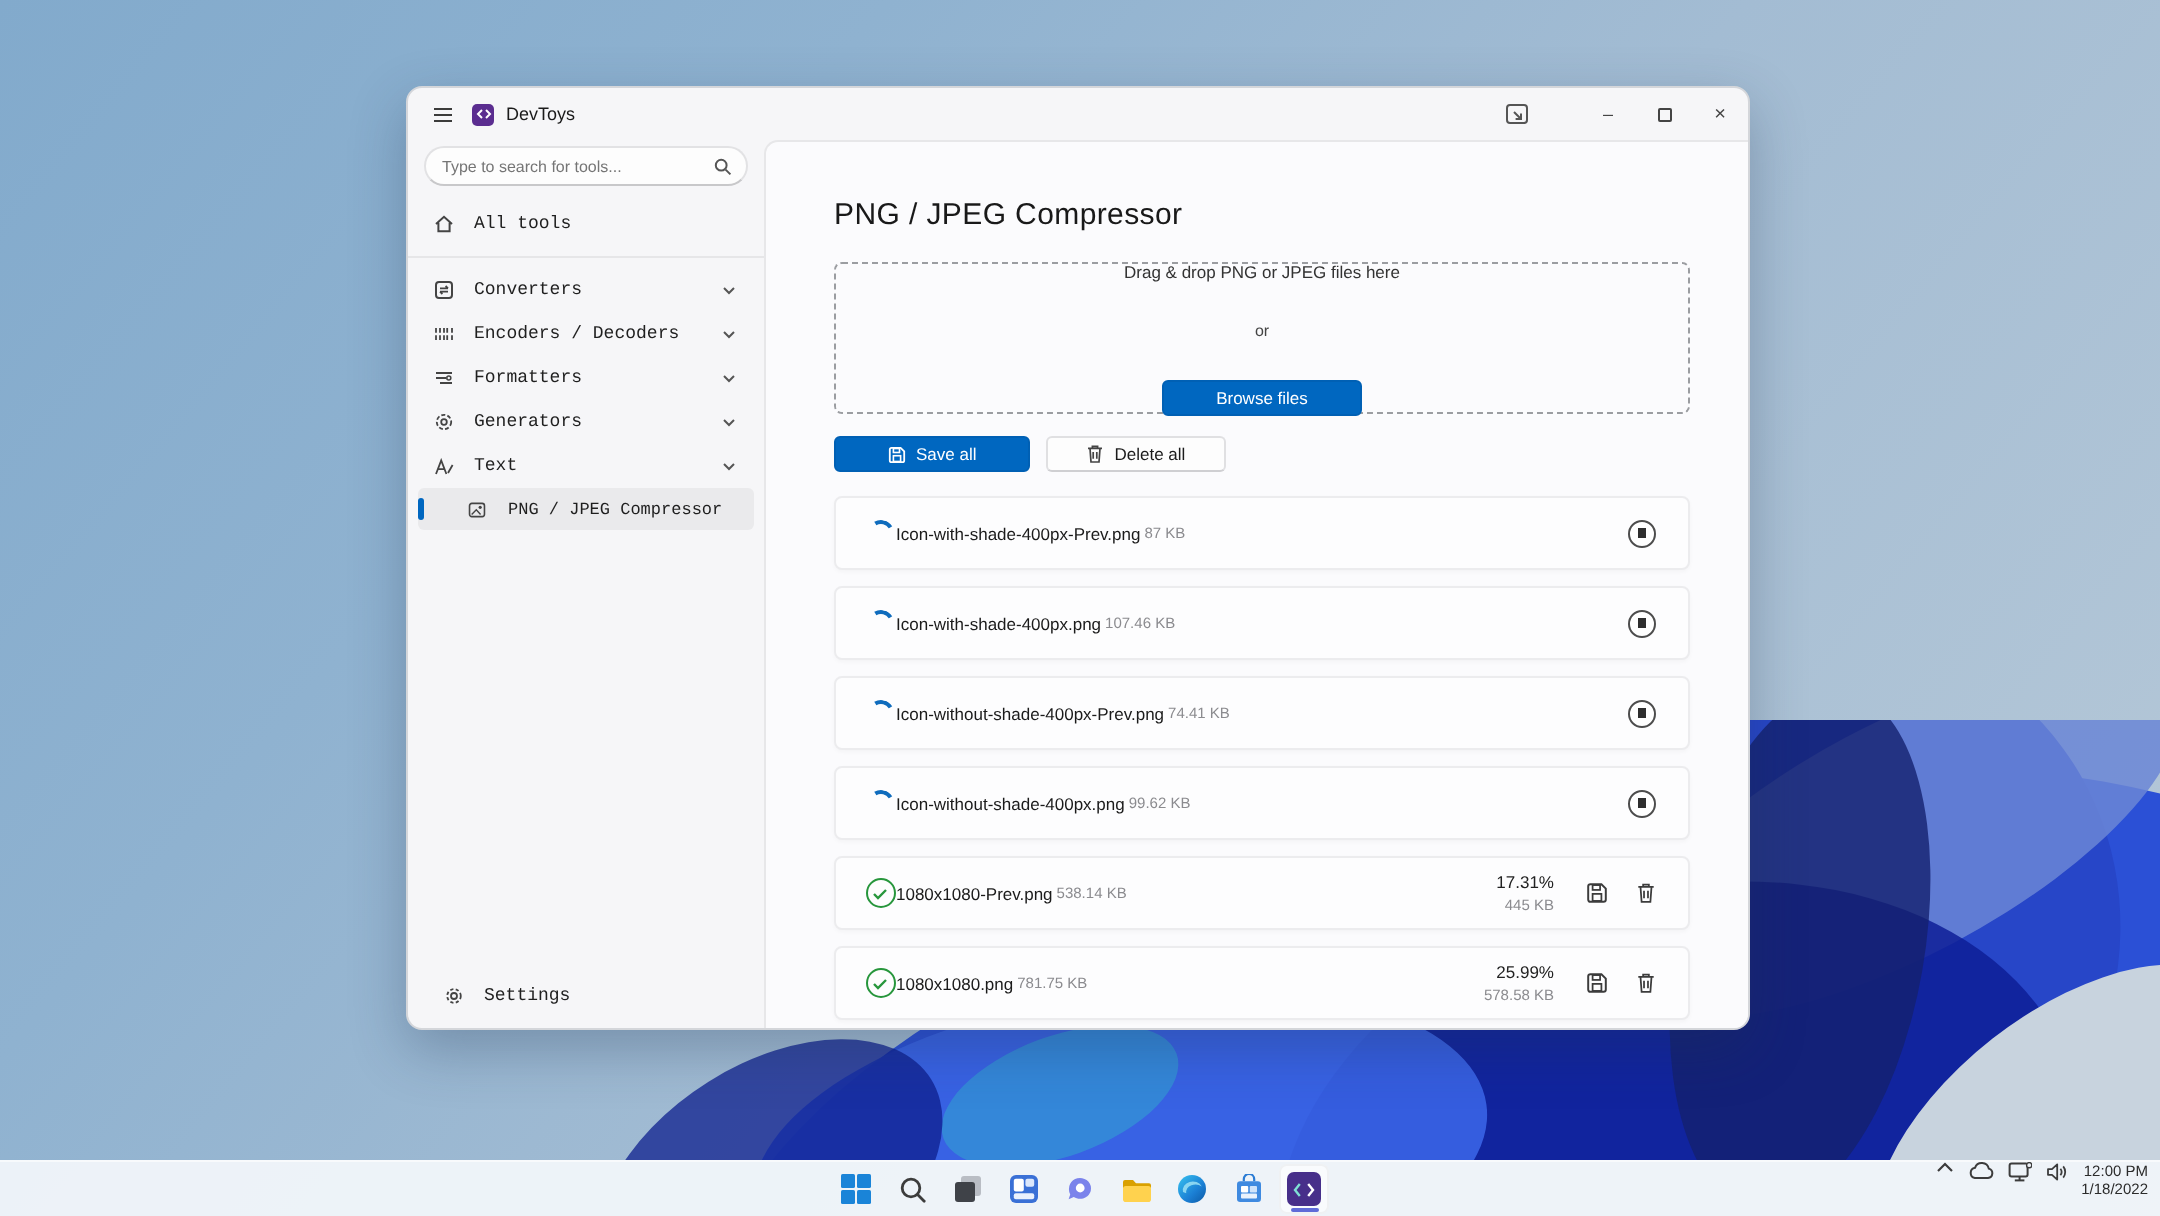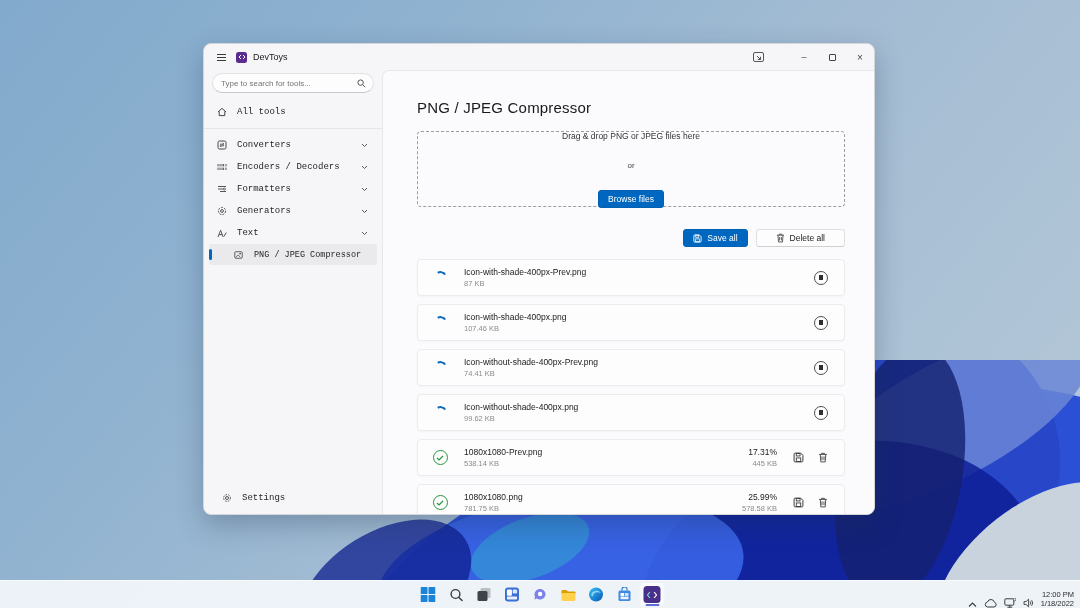--- a/index.html
+++ b/index.html
@@ -50,53 +50,53 @@
   .content { position:absolute; left:178px; top:26px; right:0; bottom:0; background:#fbfbfd;
     border-left:1px solid #e7e7e9; border-top:1px solid #e7e7e9; border-top-left-radius:7px;
     padding:28px 29px 0 34px; overflow:hidden; }
   .page-title { font-size:15px; font-weight:400; color:#191919; letter-spacing:.2px; }
 
   .dropzone { margin-top:15px; height:76px; border:1px dashed #9b9da1; border-radius:4px;
     display:flex; flex-direction:column; align-items:center; justify-content:center; gap:20px; }
   .dz1 { font-size:8.5px; color:#333; }
   .dz2 { font-size:8px; color:#444; }
   .btn-primary { background:#0067c0; color:#fff; border:1px solid #0060b4; border-radius:3px;
-    font-size:8.5px; padding:3px 9px; display:flex; align-items:center; gap:5px; font-family:inherit; }
-  .actions { margin-top:22px; display:flex; justify-content:flex-end; gap:8px; }
+    font-size:8.5px; padding:3px 26px; display:flex; align-items:center; gap:5px; font-family:inherit; }
+  .actions { margin-top:11px; display:flex; gap:8px; }
   .btn-secondary { background:#fdfdfd; color:#1b1b1b; border:1px solid #e0e0e2; border-bottom-color:#cfcfd2;
     border-radius:3px; font-size:8.5px; padding:3px 19px; display:flex; align-items:center; gap:5px; font-family:inherit; }
 
   .file-list { margin-top:12px; }
   .file-row { height:37px; margin-bottom:8px; background:#fdfdfe; border:1px solid #ececee;
     border-radius:4px; display:flex; align-items:center; box-shadow:0 1px 2px rgba(0,0,0,.03); }
   .row-status { margin-left:14px; width:16px; height:16px; flex:none; display:flex; align-items:center; justify-content:center; }
   .spinner { width:13px; height:13px; border-radius:50%; border:2px solid transparent; border-top-color:#0f6cbd; transform:rotate(14deg); }
   .checkring { width:15px; height:15px; border-radius:50%; border:1.4px solid #27963c; display:flex; align-items:center; justify-content:center; }
-  .row-text { margin-left:16px; display:flex; flex-direction:column; gap:2px; min-width:0; }
+  .row-text { margin-left:0; display:flex; flex-direction:row; gap:2px; min-width:0; }
   .fname { font-size:8.5px; color:#1b1b1b; }
   .fsize { font-size:7.5px; color:#8b8b8f; }
   .row-fill { flex:1; }
   .stopbtn { margin-right:16px; width:14px; height:14px; border:1px solid #4d4d4d; border-radius:50%;
     display:flex; align-items:center; justify-content:center; background:#fff; }
   .stopbtn i { display:block; width:4.5px; height:4.5px; background:#2e2e2e; }
   .row-stats { text-align:right; margin-right:12px; display:flex; flex-direction:column; gap:2px; }
   .pct { font-size:8.5px; color:#222; }
   .newsize { font-size:7.5px; color:#8b8b8f;text-align:right; }
   .icon-btn { width:18px; height:18px; display:flex; align-items:center; justify-content:center; margin-right:7px; border-radius:3px; }
   .icon-btn.last { margin-right:12px; }
 
   
   .taskbar { position:absolute; left:0; right:0; bottom:0; height:28px; background:rgba(241,245,250,.95);
     border-top:1px solid rgba(255,255,255,.6); display:flex; align-items:center; }
   .task-center { position:absolute; left:50%; transform:translateX(-50%); display:flex; align-items:center; gap:3px; }
   .tb-app { width:25px; height:25px; border-radius:4px; display:flex; align-items:center; justify-content:center; position:relative; }
   .tb-app.active { background:rgba(255,255,255,.65); box-shadow:inset 0 0 0 1px rgba(0,0,0,.04); }
   .tb-app.active::after { content:""; position:absolute; bottom:1px; left:50%; transform:translateX(-50%);
     width:14px; height:2.5px; border-radius:2px; background:#5f6bd8; }
-  .tray { position:absolute; right:6px; top:0; bottom:0; display:flex; align-items:flex-end; gap:7px; }
+  .tray { position:absolute; right:6px; top:0; bottom:0; display:flex; align-items:flex-start; gap:7px; }
   .tray-ic { display:flex; align-items:center; justify-content:center; }
   .clock { text-align:right; font-size:7.5px; color:#2b2b2b; line-height:9px; }
 
   .devtoys-sq { width:17px; height:17px; border-radius:3.5px; background:#472f8a;
     display:flex; align-items:center; justify-content:center; }
 </style>
 </head>
 <body>
 
 <div class="desktop">

